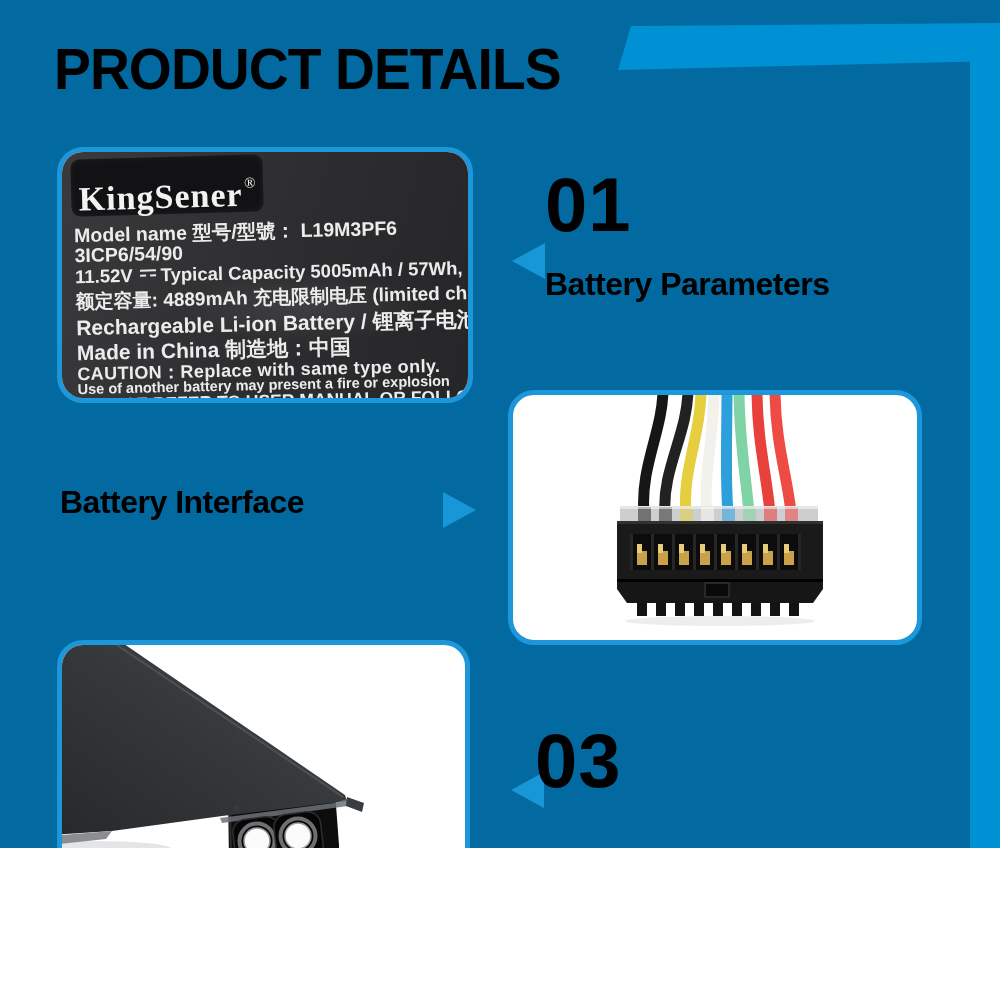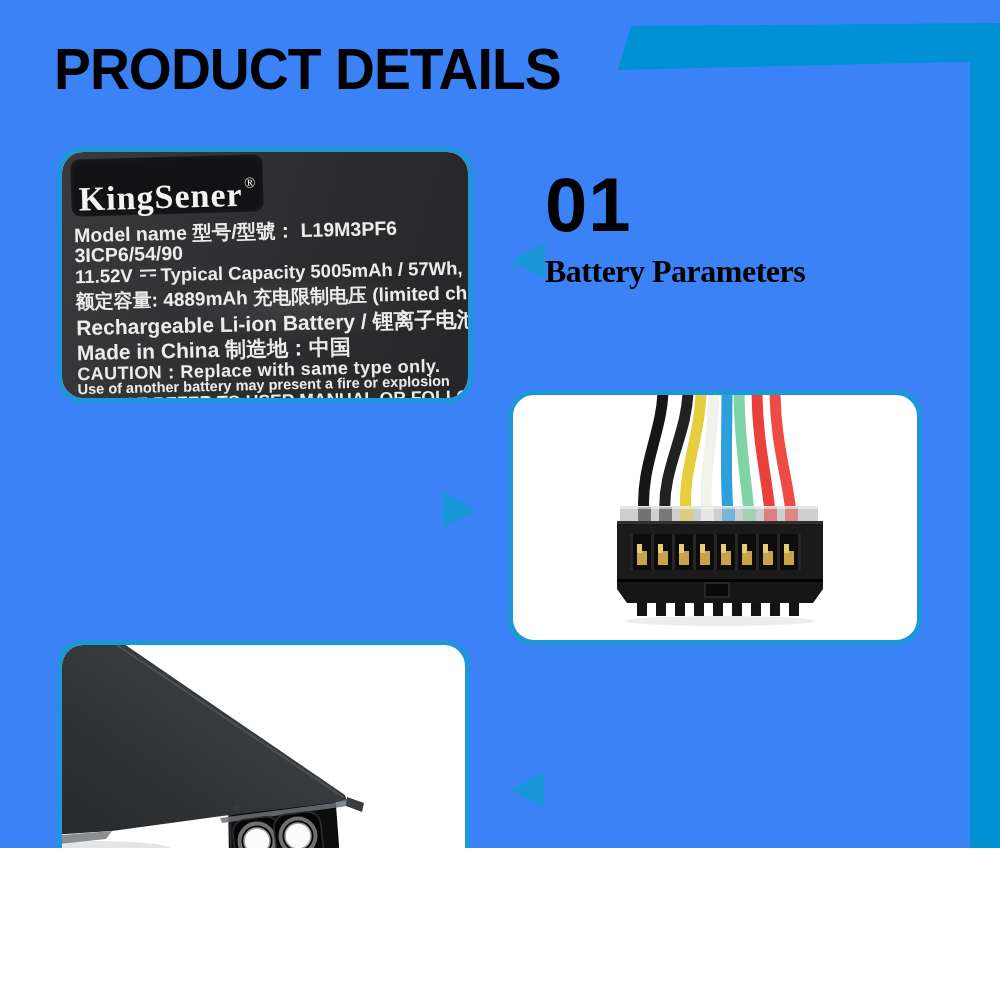--- a/index.html
+++ b/index.html
@@ -1,16 +1,16 @@
 <!DOCTYPE html>
 <html><head>
 <meta charset="utf-8">
 <style>
   html,body{margin:0;padding:0;background:#ffffff;}
-  .stage{position:relative;width:1000px;height:848px;background:#3b82f6;overflow:hidden;
+  .stage{position:relative;width:1000px;height:848px;background:#0369a1;overflow:hidden;
          font-family:"Liberation Sans","DejaVu Sans",sans-serif;}
   .deco{position:absolute;left:0;top:0;z-index:0;}
   .page-title{position:absolute;left:54px;top:36px;z-index:2;font-size:57px;font-weight:bold;
     color:#000;letter-spacing:-1px;transform:scaleX(.97);transform-origin:left top;white-space:nowrap;}
 
   
   .box{position:absolute;z-index:1;border:5px solid #1e97da;border-radius:26px;background:#fff;
        overflow:hidden;box-sizing:border-box;}
   .box1{left:57px;top:147px;width:416px;height:256px;}
   .box2{left:508px;top:390px;width:414px;height:255px;}
@@ -39,21 +39,21 @@
   .l7{top:210px;font-size:18px;letter-spacing:.4px;}
   .l8{top:229px;font-size:14.5px;}
   .l9{top:243px;font-size:17.5px;}
   .dc-sym{display:inline-block;width:16px;height:10px;border-top:2px solid #e9e9e9;
     margin:0 5px 0 7px;position:relative;}
   .dc-sym i{display:block;margin-top:3px;border-top:2px dashed #e9e9e9;height:0;}
 
   
   .sec{position:absolute;z-index:2;text-align:left;color:#000;}
   .sec .num{font-size:76px;font-weight:bold;line-height:1;letter-spacing:1px;}
-  .sec .lab{font-size:32px;font-weight:bold;margin-top:10px;letter-spacing:-.5px;font-family:Liberation Serif, serif;}
+  .sec .lab{font-size:32px;font-weight:bold;margin-top:23px;letter-spacing:-.5px;}
   .sec1{left:545px;top:167px;width:400px;}
   .sec2{left:60px;top:461px;width:395px;}
   .sec3{left:535px;top:723px;width:400px;}
   .arrow{position:absolute;z-index:2;width:33px;height:36px;}
   .arrow1{left:512px;top:243px;}
   .arrow2{left:443px;top:492px;}
   .arrow3{left:511px;top:772px;}
 
   .photo-svg{position:absolute;inset:0;display:block;}
 </style>
@@ -91,20 +91,21 @@
 
   <svg class="arrow arrow1" viewBox="0 0 33 36">
     <polygon points="33,0 0,18 33,36" fill="#1897d8"></polygon>
   </svg>
   <div class="sec sec1">
     <div class="num">01</div>
     <div class="lab">Battery Parameters</div>
   </div>
 
   <div class="sec sec2">
+    <div class="lab">Battery Interface</div>
   </div>
   <svg class="arrow arrow2" viewBox="0 0 33 36">
     <polygon points="0,0 33,18 0,36" fill="#1897d8"></polygon>
   </svg>
 
   <div class="box box2">
     <svg class="photo-svg" width="404" height="245" viewBox="0 0 404 245">
 
       <g fill="none" stroke-width="11" stroke-linecap="butt">
         <path d="M150,-6 C150,35 127,72 131,118" stroke="#161616"></path>
@@ -226,15 +227,16 @@
       </g>
       <circle cx="175" cy="163" r="2.5" fill="#3a3a3c"></circle>
       <circle cx="266" cy="150" r="2.5" fill="#3a3a3c"></circle>
     </svg>
   </div>
 
   <svg class="arrow arrow3" viewBox="0 0 33 36">
     <polygon points="33,0 0,18 33,36" fill="#1897d8"></polygon>
   </svg>
   <div class="sec sec3">
+    <div class="num">03</div>
   </div>
 
 </div>
 
 </body></html>

